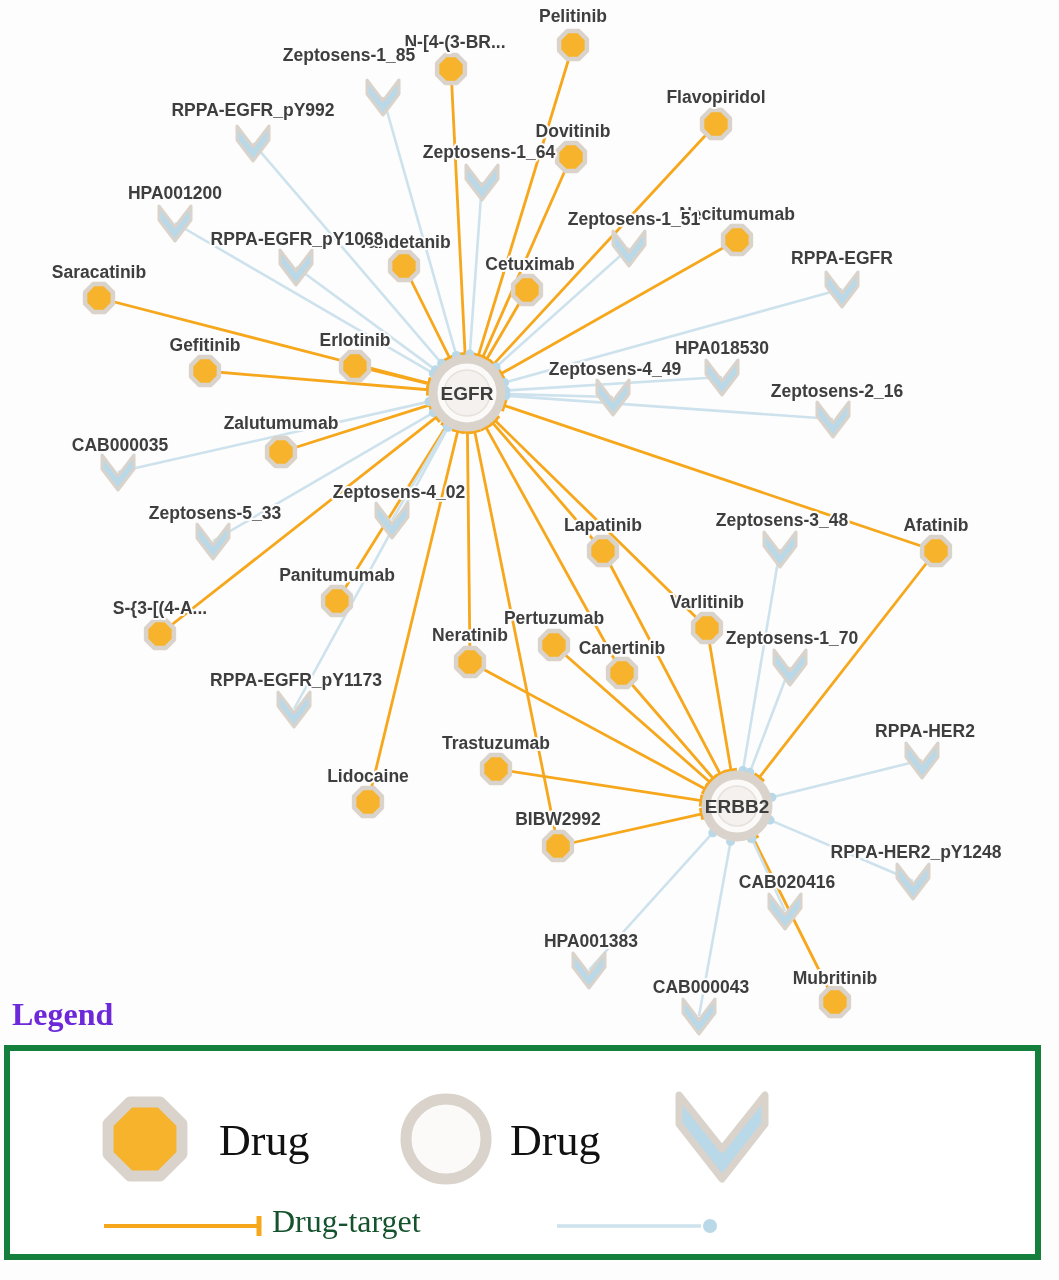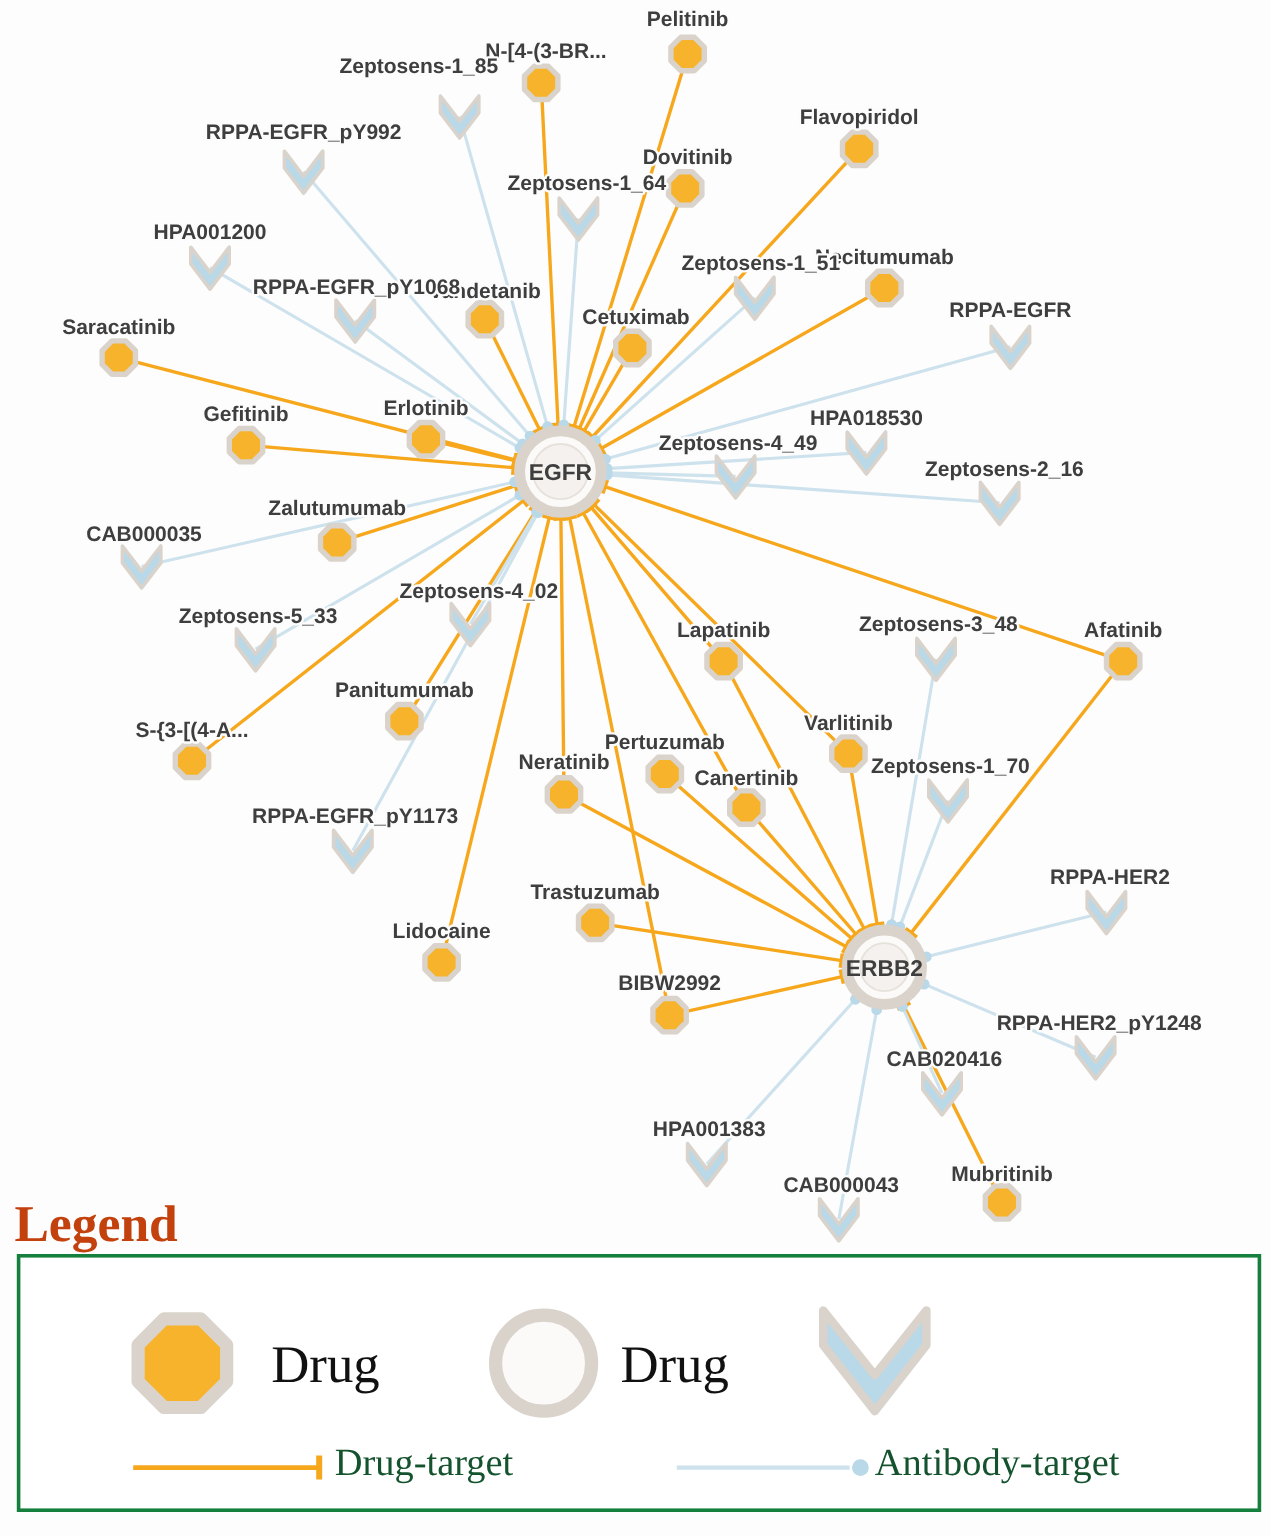--- a/index.html
+++ b/index.html
@@ -13,25 +13,25 @@
     text-anchor: middle;
     paint-order: stroke; stroke: #fcfcfc; stroke-width: 4px; stroke-linejoin: round;
   }
   .gene-label {
     font-family: "Liberation Sans", sans-serif;
     font-weight: bold; font-size: 19px;
     text-anchor: middle;
   }
   #legend-title {
     position: absolute; left: 12px; top: 996px;
-    font-family: "Liberation Serif", serif; font-weight: bold; font-size: 43px; color: #c2410c;
+    font-family: "Liberation Serif", serif; font-weight: bold; font-size: 32px; color: #6d28d9;
   }
   #legend-box {
-    position: absolute; left: 14px; top: 1045px; width: 1037px; height: 215px;
-    border: 3px solid #15803d; background: #ffffff;
+    position: absolute; left: 4px; top: 1045px; width: 1037px; height: 215px;
+    border: 6px solid #15803d; background: #ffffff;
   }
   .lg-glyph { position: absolute; }
   .legend-label {
     position: absolute; font-family: "Liberation Serif", serif; font-size: 44px; color: #111; white-space: nowrap;
   }
   .edge-label {
     position: absolute; font-family: "Liberation Serif", serif; font-size: 32px; color: #14532d; white-space: nowrap;
   }
 </style>
 </head>
@@ -355,16 +355,15 @@
     <svg class="lg-glyph" style="left:92px;top:162px" width="175" height="26" viewBox="0 0 175 26">
       <line id="lg-dline" x1="2" y1="13" x2="157" y2="13" stroke-width="4" stroke="#F6A71B"></line>
       <line id="lg-dtee" x1="157" y1="3" x2="157" y2="23" stroke-width="5" stroke="#F6A71B"></line>
     </svg>
     <span class="edge-label" style="left:262px;top:152px">Drug-target</span>
 
     <svg class="lg-glyph" style="left:545px;top:162px" width="170" height="26" viewBox="0 0 170 26">
       <line id="lg-aline" x1="2" y1="13" x2="146" y2="13" stroke-width="3.5" stroke="#CDE2EC"></line>
       <circle id="lg-adot" cx="155" cy="13" r="7" fill="#B9D8E8"></circle>
     </svg>
-    <span class="edge-label" style="left:712px;top:152px">Antibody-target</span>
 
   </div>
 </div>
 
 </body></html>

